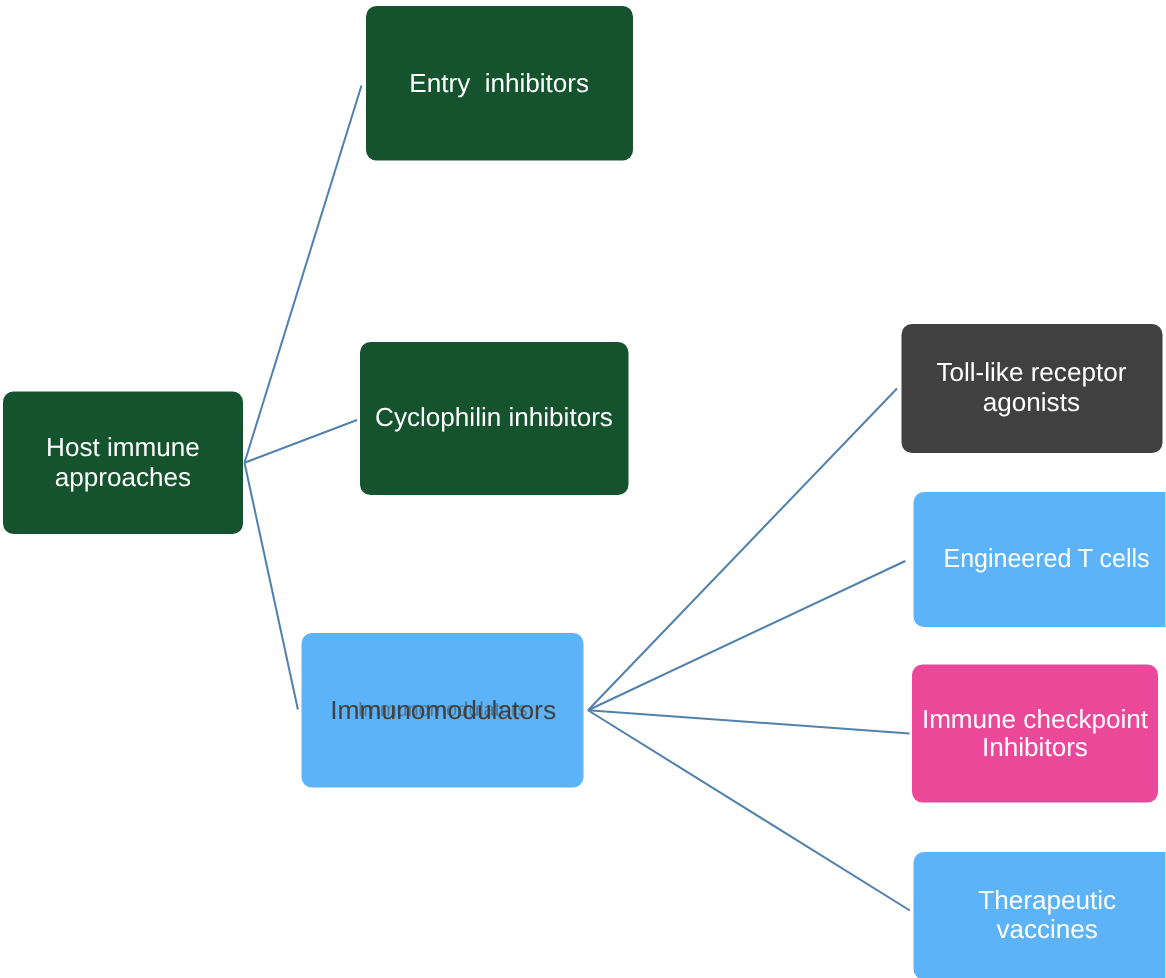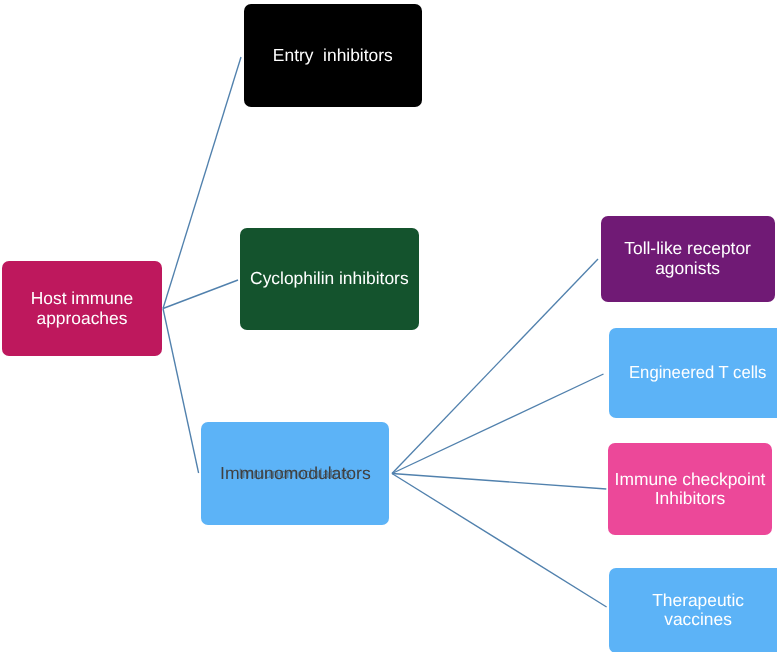--- a/index.html
+++ b/index.html
@@ -43,39 +43,39 @@
       <line x1="163" y1="308.5" x2="241" y2="57"></line>
       <line x1="163" y1="308.5" x2="238" y2="280"></line>
       <line x1="163" y1="308.5" x2="198.6" y2="473"></line>
       <line x1="392" y1="473.5" x2="598" y2="259"></line>
       <line x1="392" y1="473.5" x2="603.5" y2="374"></line>
       <line x1="392" y1="473.5" x2="606.3" y2="489"></line>
       <line x1="392" y1="473.5" x2="606.6" y2="607"></line>
     </g>
   </svg>
 
-  <div class="node n-root" style="background: #be185d; color: rgb(255, 255, 255);">
+  <div class="node n-root" style="background: #14532d; color: rgb(255, 255, 255);">
     <span class="label">Host immune
 approaches</span>
   </div>
 
-  <div class="node n-entry" style="background: #000000; color: rgb(255, 255, 255);">
+  <div class="node n-entry" style="background: #14532d; color: rgb(255, 255, 255);">
     <span class="label">Entry  inhibitors</span>
   </div>
 
   <div class="node n-cyclo" style="background: #14532d; color: rgb(255, 255, 255);">
     <span class="label">Cyclophilin inhibitors</span>
   </div>
 
   <div class="node n-immuno" style="background: rgb(92, 179, 247); color: #404040;">
     <span class="label">Immunomodulators</span>
     <span class="ghost">Immunomodulators</span>
   </div>
 
-  <div class="node n-toll" style="background: #701a75; color: rgb(255, 255, 255); text-align: center;">
+  <div class="node n-toll" style="background: #404040; color: rgb(255, 255, 255); text-align: center;">
     <span class="label">Toll-like receptor
 agonists</span>
   </div>
 
   <div class="node n-tcell" style="background: rgb(92, 179, 247); color: rgb(255, 255, 255);">
     <span class="label">Engineered T cells</span>
   </div>
 
   <div class="node n-checkpoint" style="background: #ec4899; color: rgb(255, 255, 255);">
     <span class="label">Immune checkpoint

